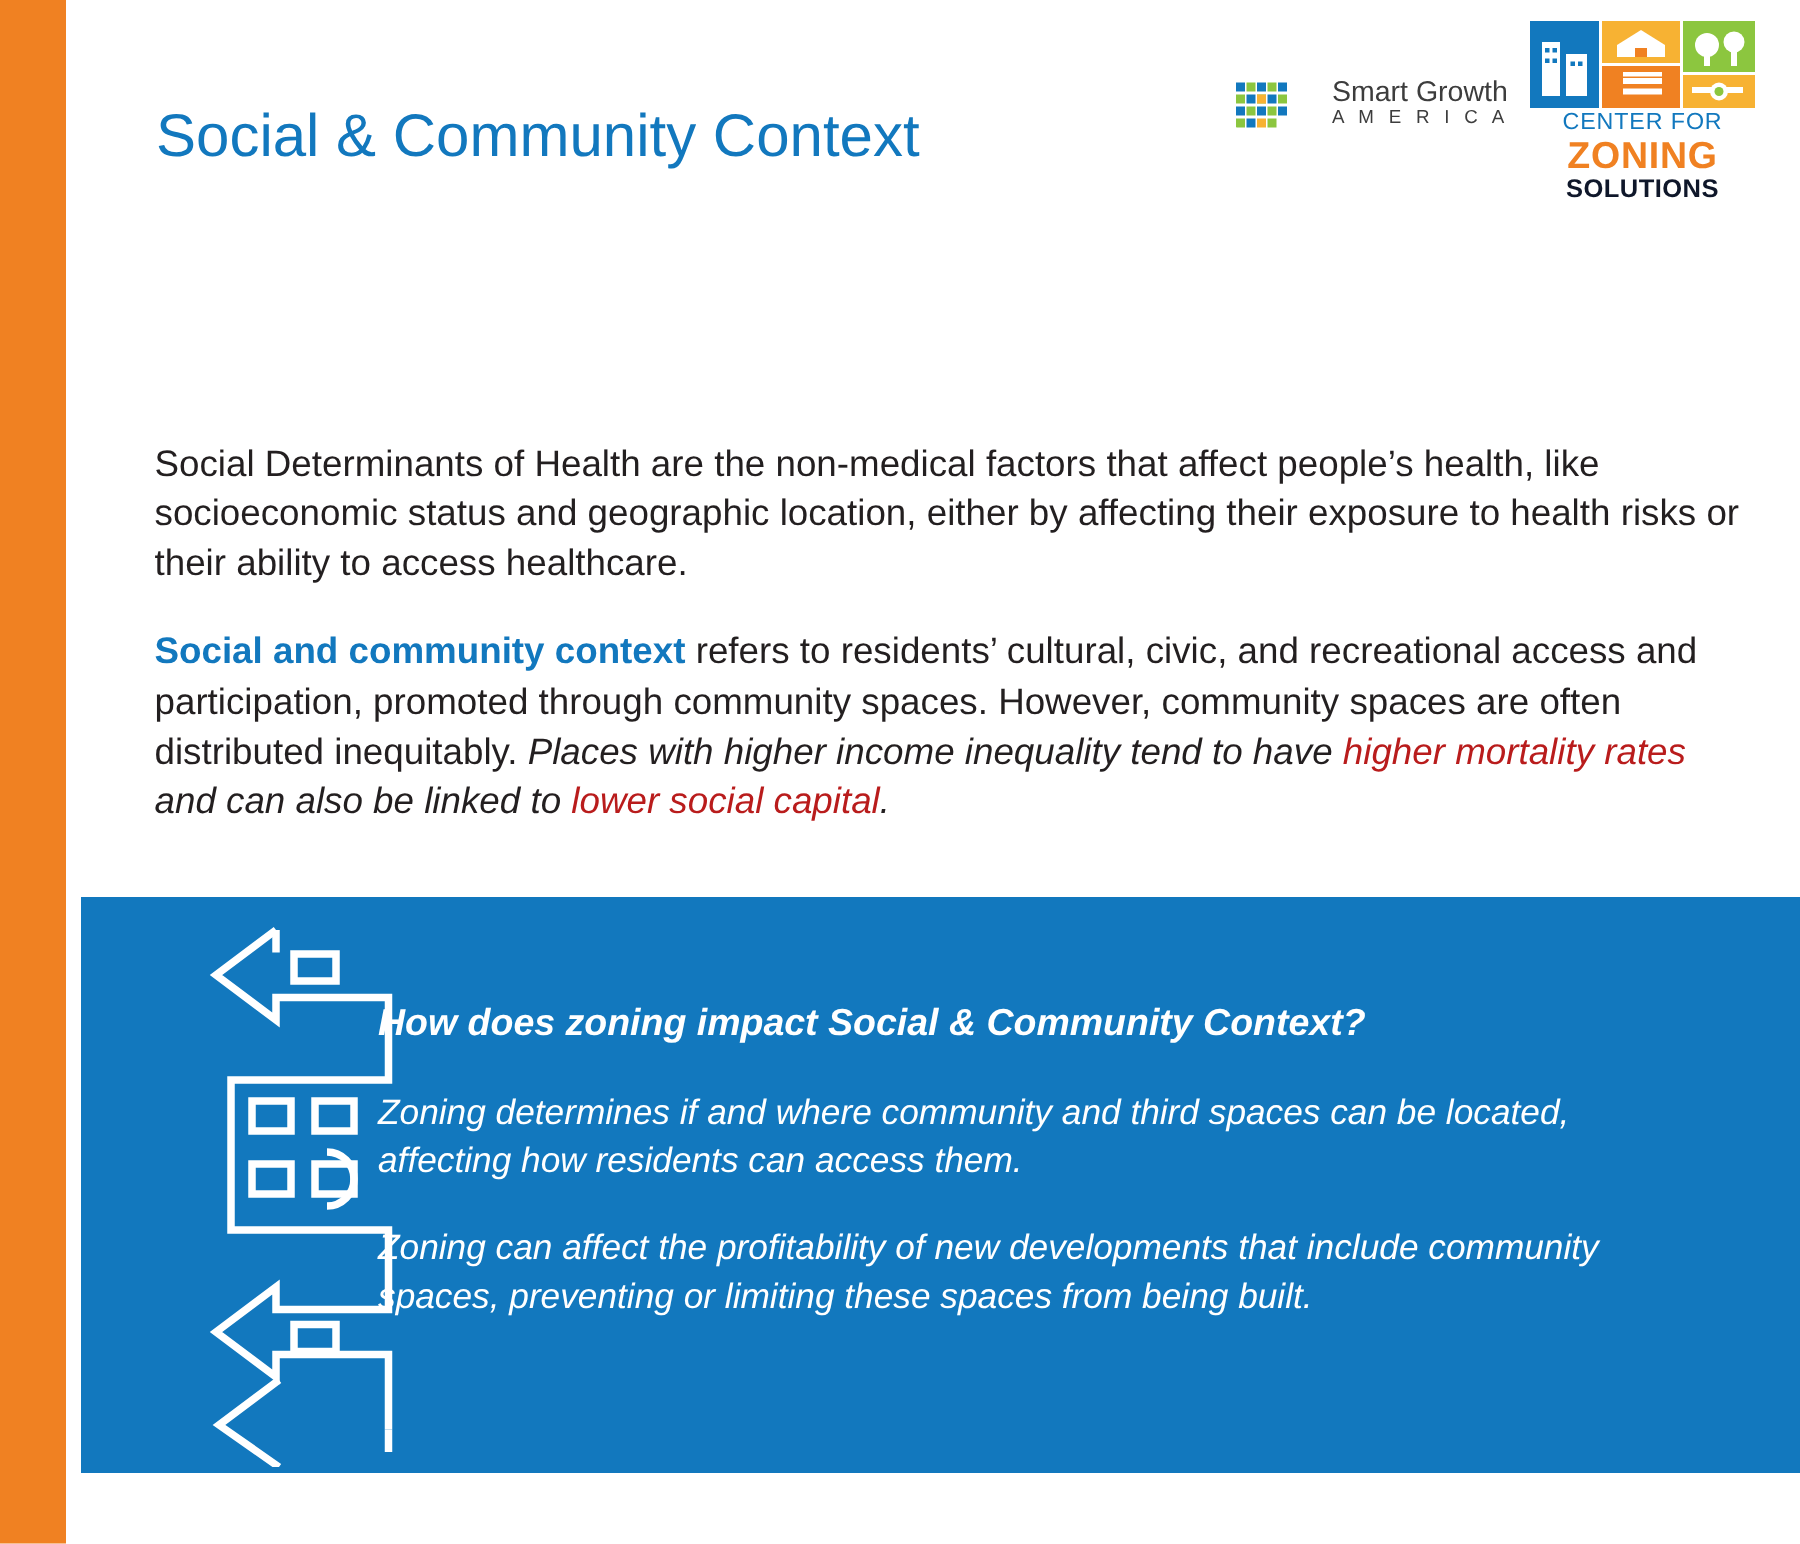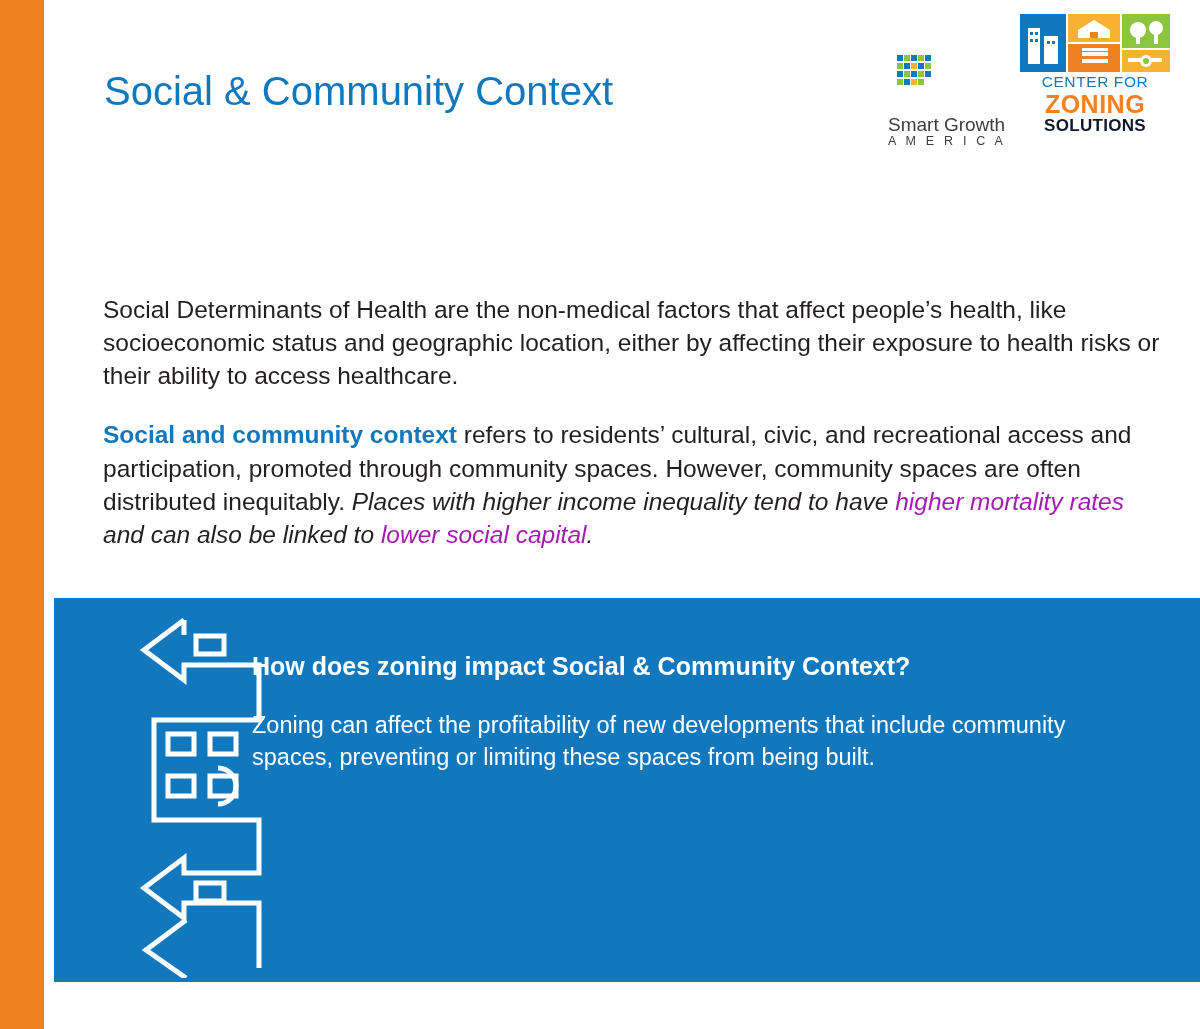--- a/index.html
+++ b/index.html
@@ -54,23 +54,23 @@
   .logos {
     position: absolute;
     right: 30px;
     top: 14px;
     display: flex;
     align-items: flex-start;
     gap: 14px;
   }
   .sga-logo {
     display: flex;
+    align-items: center;
     gap: 19px;
     margin-top: 28px;
-    flex-direction: column;
   }
   .sga-mark {
     width: 54px;
     height: 54px;
   }
   .sga-text {
     line-height: 1.05;
   }
   .sga-text .l1 {
     font-size: 19px;
@@ -129,21 +129,21 @@
   }
   .para:last-child { margin-bottom: 0; }
   .b-blue {
     color: #1278be;
     font-weight: bold;
     margin-top: 12px;
   }
   .ital { font-style: italic; }
   .ital-link {
     font-style: italic;
-    color: #a21caf;
+    color: #b91c1c;
   }
 
   
   .blue-panel {
     position: absolute;
     left: 54px;
     top: 598px;
     width: 1146px;
     height: 384px;
     background: #1278be;
@@ -151,22 +151,23 @@
   .panel-graphic {
     position: absolute;
     left: 70px;
     top: 10px;
     width: 160px;
     height: 370px;
   }
   .panel-content {
     position: absolute;
     left: 198px;
-    top: 52px;
+    top: 68px;
     width: 870px;
+    font-style: italic;
   }
   .panel-heading {
     color: #ffffff;
     font-size: 25px;
     font-weight: bold;
     line-height: 1.3;
     margin-bottom: 26px;
   }
   .panel-para {
     color: #ffffff;
@@ -311,17 +312,18 @@
           <rect x="72" y="275" width="28" height="18"></rect>
           <path d="M135 345 L135 360"></path>
         </g>
         <g fill="none" stroke="#ffffff" stroke-width="5">
           <path d="M62 312 L22 342 L62 370"></path>
         </g>
       </svg>
     </span>
     <div class="panel-content">
       <div class="panel-heading">How does zoning impact Social &amp; Community Context?</div>
+      <p class="panel-para">Zoning determines if and where community and third spaces can be located, affecting how residents can access them.</p>
       <p class="panel-para">Zoning can affect the profitability of new developments that include community spaces, preventing or limiting these spaces from being built.</p>
     </div>
   </div>
 
 </div>
 
 </body></html>

